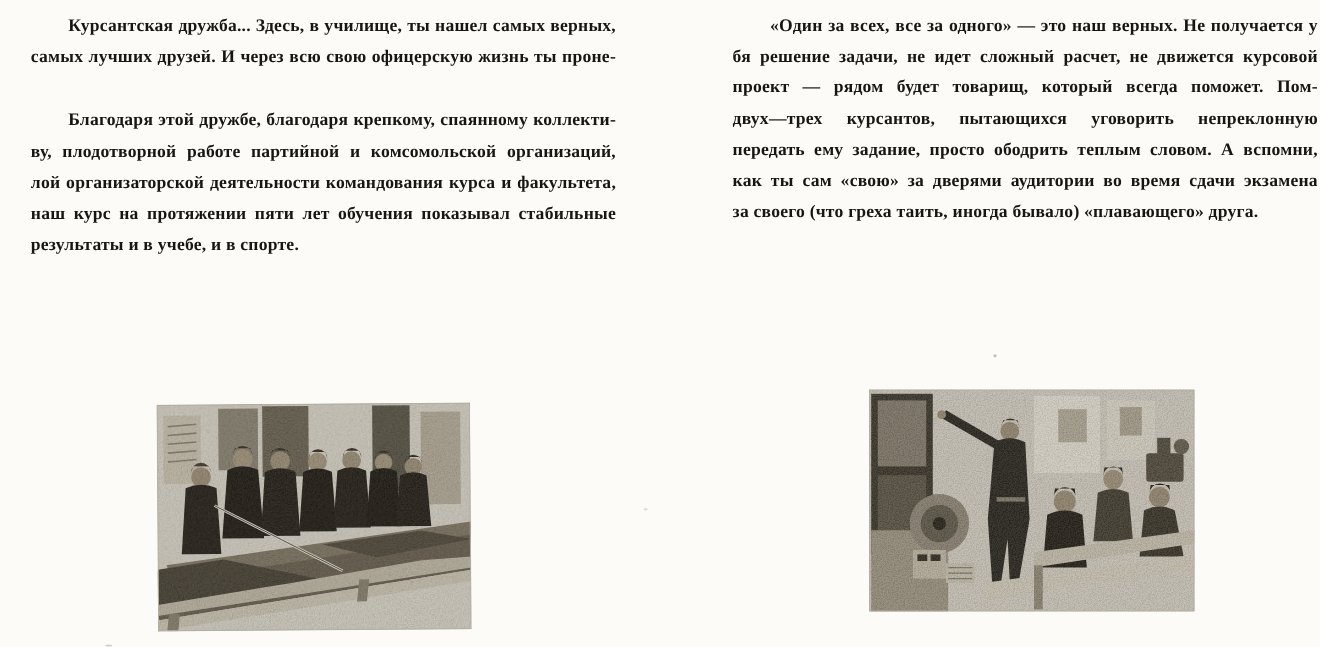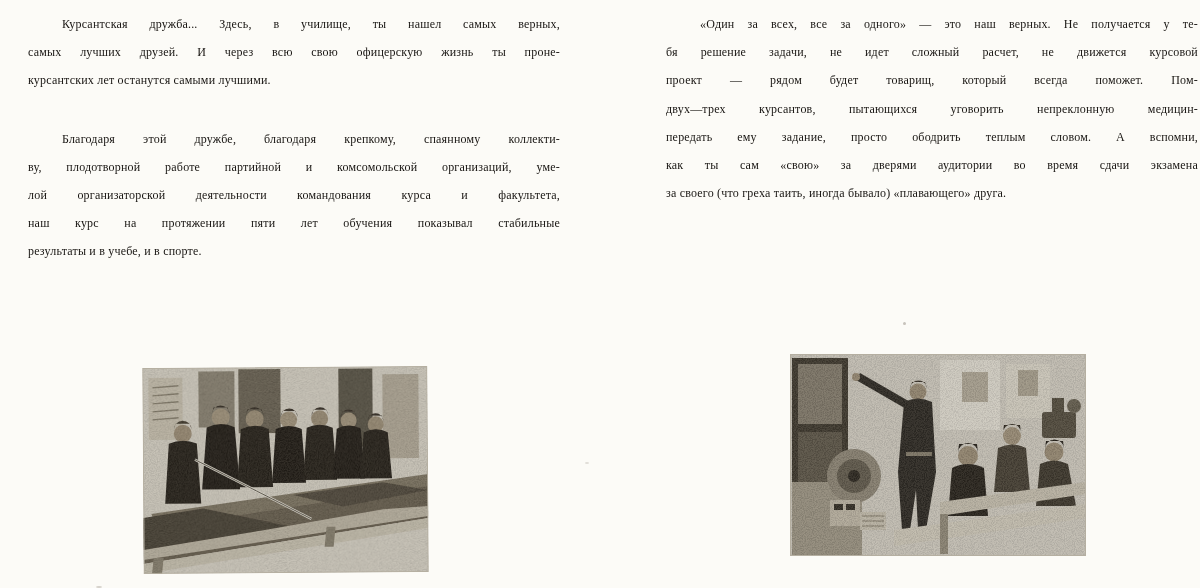--- a/index.html
+++ b/index.html
@@ -5,21 +5,21 @@
   html,body{margin:0;padding:0;}
   body{
     width:1200px;height:588px;position:relative;overflow:hidden;
     background:#fcfbf7;
     font-family:"Liberation Serif","DejaVu Serif",serif;
     color:#181512;
   }
   .page-spread{position:absolute;inset:0;}
   .col{
     position:absolute;top:10px;width:532px;
-    font-size:12px;font-weight:400;line-height:28.2px;
+    font-size:16px;font-weight:700;line-height:28.2px;
     letter-spacing:0.2px;
   }
   .col-left{left:28px;}
   .col-right{left:666px;}
   .para{margin:0;}
   .para + .para{margin-top:30px;}
   .line{text-align:justify;text-align-last:justify;height:28.2px;overflow:hidden;}
   .line.first{text-indent:34px;}
   .line.last{text-align-last:left;}
   .photo{position:absolute;display:block;}
@@ -32,21 +32,20 @@
 </style>
 </head>
 <body>
 
 <div class="page-spread">
 
   <div class="col col-left">
     <div class="para">
       <div class="line first">Курсантская дружба... Здесь, в училище, ты нашел самых верных,</div>
       <div class="line">самых лучших друзей. И через всю свою офицерскую жизнь ты проне-</div>
-      <div class="line last">курсантских лет останутся самыми лучшими.</div>
     </div>
     <div class="para">
       <div class="line first">Благодаря этой дружбе, благодаря крепкому, спаянному коллекти-</div>
       <div class="line">ву, плодотворной работе партийной и комсомольской организаций, уме-</div>
       <div class="line">лой организаторской деятельности командования курса и факультета,</div>
       <div class="line">наш курс на протяжении пяти лет обучения показывал стабильные</div>
       <div class="line last">результаты и в учебе, и в спорте.</div>
     </div>
   </div>
 

